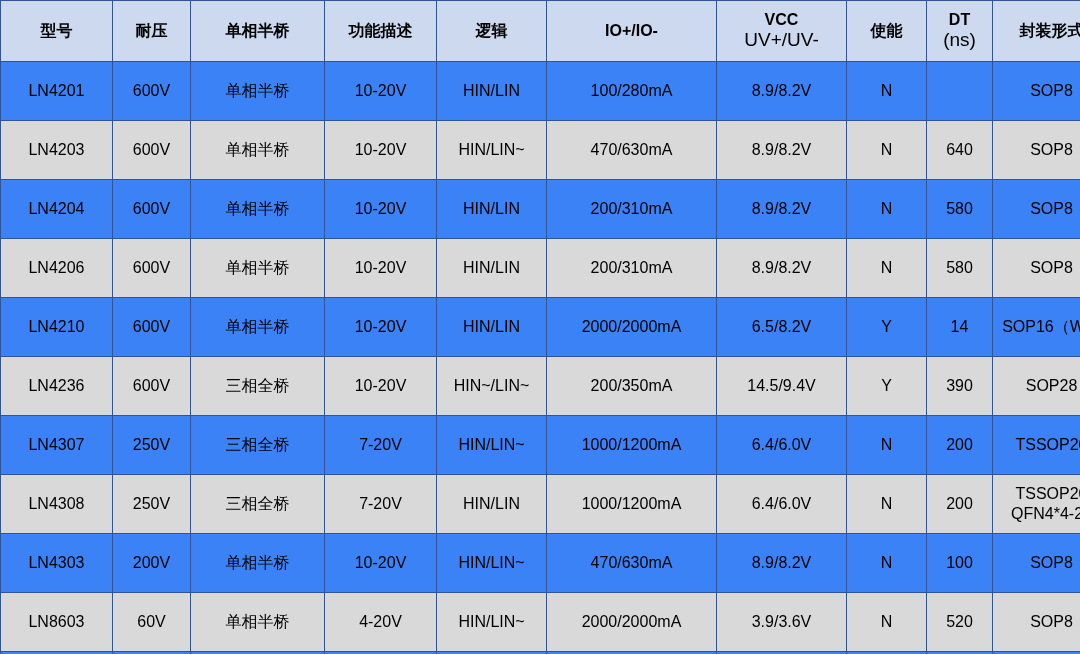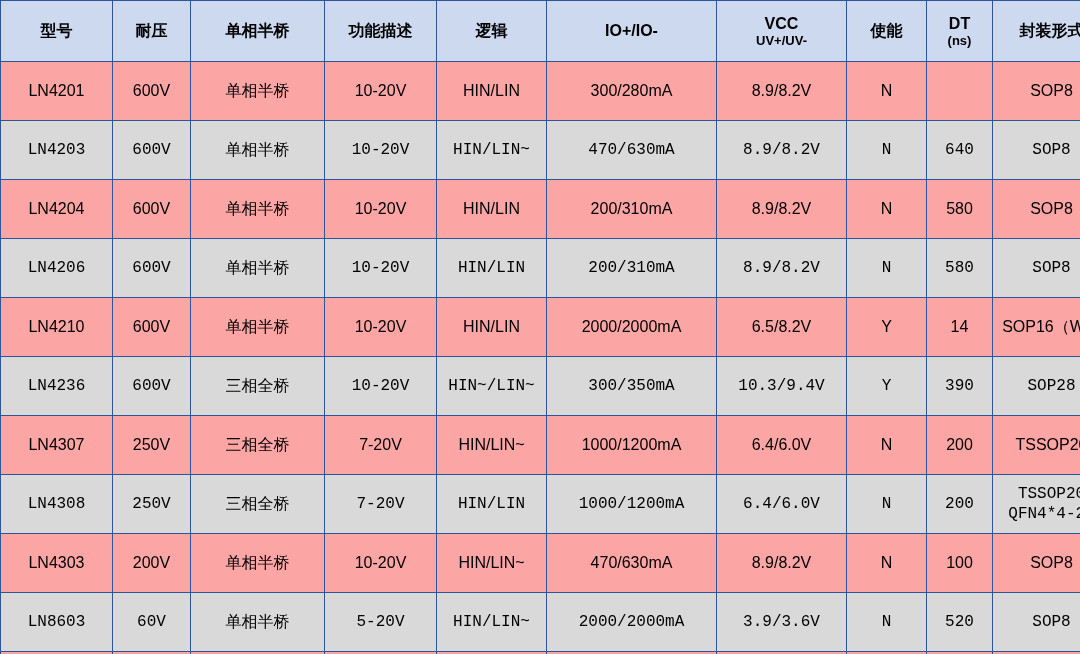--- a/index.html
+++ b/index.html
@@ -35,29 +35,28 @@
   }
   thead th {
     background: #ccd9ee;
     font-weight: bold;
     font-size: 17px;
     height: 56px;
     line-height: 1.2;
   }
   thead th .sub {
     display: block;
-    font-weight: bold;
-    font-size: 13px;
+    font-weight: normal;
+    font-size: 19px;
   }
   tbody tr.odd td {
-    background: #fca5a5;
+    background: #3b82f6;
   }
   tbody tr.even td {
     background: #d9d9d9;
-    font-family: Liberation Mono, monospace;
   }
   tbody td {
     height: 54px;
   }
   td.multiline {
     white-space: normal;
     line-height: 1.25;
   }
   
   col.c0 { width: 112px; }
@@ -108,21 +107,21 @@
         <th><span>封装形式</span></th>
       </tr>
     </thead>
     <tbody>
       <tr class="odd">
         <td>LN4201</td>
         <td>600V</td>
         <td>单相半桥</td>
         <td>10-20V</td>
         <td>HIN/LIN</td>
-        <td>300/280mA</td>
+        <td>100/280mA</td>
         <td>8.9/8.2V</td>
         <td>N</td>
         <td></td>
         <td>SOP8</td>
       </tr>
       <tr class="even">
         <td>LN4203</td>
         <td>600V</td>
         <td>单相半桥</td>
         <td>10-20V</td>
@@ -168,22 +167,22 @@
         <td>Y</td>
         <td>14</td>
         <td>SOP16（W）</td>
       </tr>
       <tr class="even">
         <td>LN4236</td>
         <td>600V</td>
         <td>三相全桥</td>
         <td>10-20V</td>
         <td>HIN~/LIN~</td>
-        <td>300/350mA</td>
-        <td>10.3/9.4V</td>
+        <td>200/350mA</td>
+        <td>14.5/9.4V</td>
         <td>Y</td>
         <td>390</td>
         <td>SOP28</td>
       </tr>
       <tr class="odd">
         <td>LN4307</td>
         <td>250V</td>
         <td>三相全桥</td>
         <td>7-20V</td>
         <td>HIN/LIN~</td>
@@ -214,21 +213,21 @@
         <td>470/630mA</td>
         <td>8.9/8.2V</td>
         <td>N</td>
         <td>100</td>
         <td>SOP8</td>
       </tr>
       <tr class="even">
         <td>LN8603</td>
         <td>60V</td>
         <td>单相半桥</td>
-        <td>5-20V</td>
+        <td>4-20V</td>
         <td>HIN/LIN~</td>
         <td>2000/2000mA</td>
         <td>3.9/3.6V</td>
         <td>N</td>
         <td>520</td>
         <td>SOP8</td>
       </tr>
       <tr class="odd">
         <td>LN8331</td>
         <td>30V</td>

